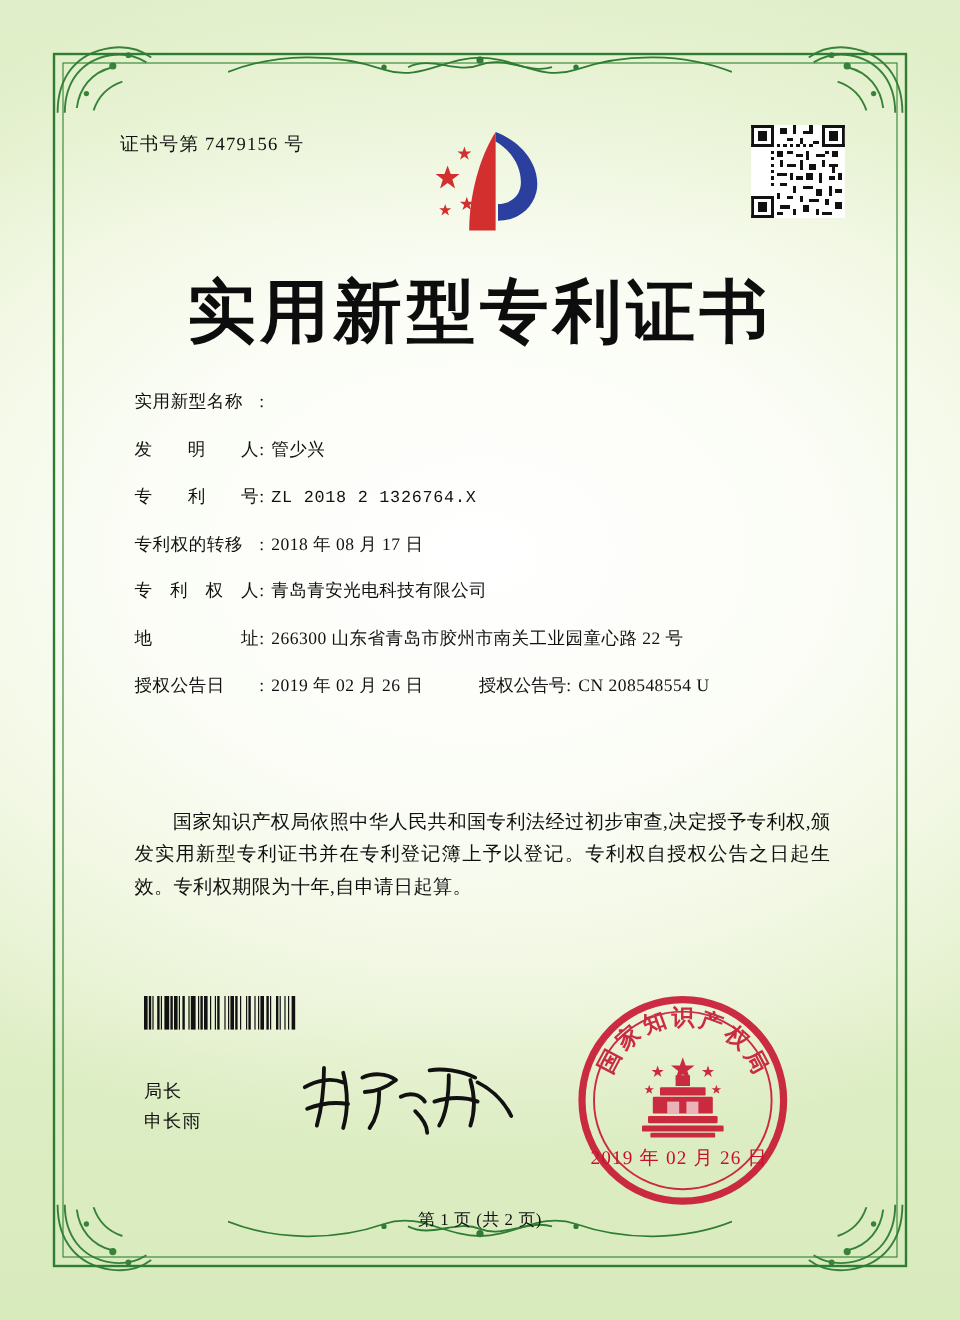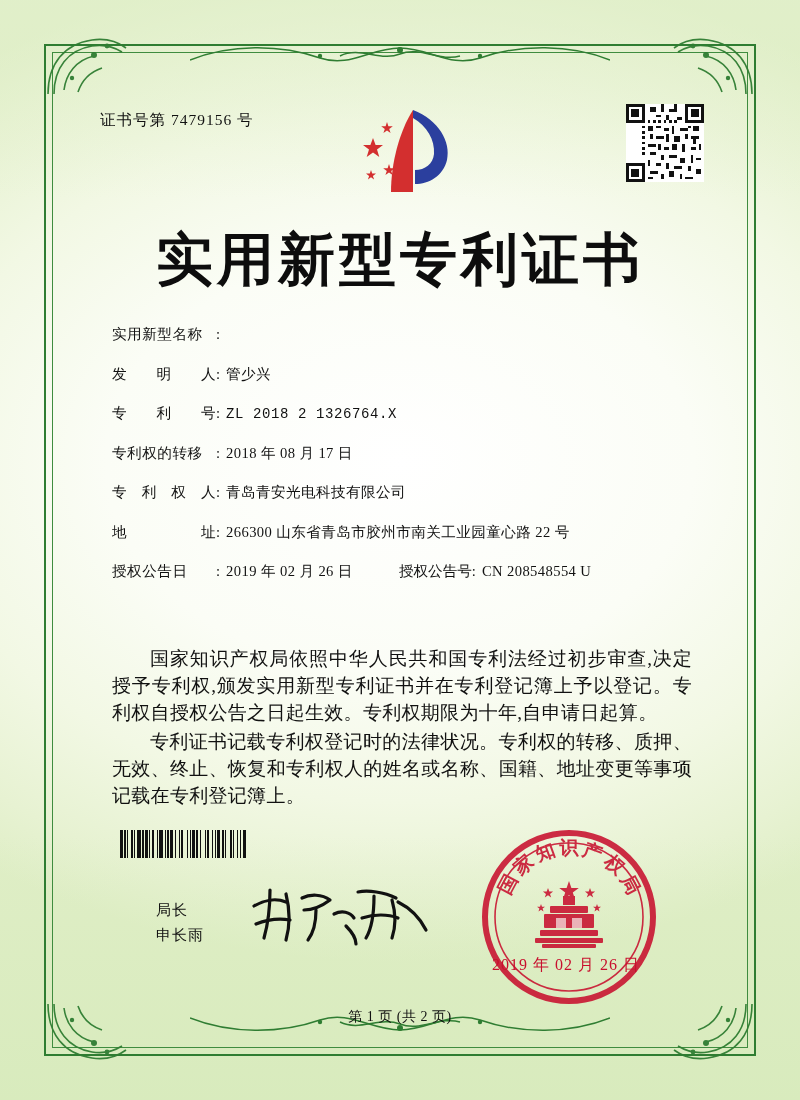--- a/index.html
+++ b/index.html
@@ -146,23 +146,23 @@
     font-size: 14px;
     letter-spacing: 0.6px;
   }
   .field-row.dual .field-value2-label {
     padding-left: 46px;
   }
 
   
   .paragraphs {
     position: absolute;
-    left: 112px; top: 645px;
+    left: 112px; top: 672px;
     width: 580px;
-    font-size: 19px;
+    font-size: 16px;
     line-height: 27px;
     color: #111;
     text-align: justify;
   }
   .paragraphs p {
     margin: 0 0 2px 0;
     text-indent: 2em;
     letter-spacing: 0.3px;
   }
 
@@ -182,21 +182,20 @@
   }
 
   
   .sig-label {
     position: absolute;
     left: 120px; top: 898px;
     font-size: 15px;
     line-height: 25px;
     color: #111;
     letter-spacing: 1px;
-    margin-left: 36px;
   }
   .sig-script {
     position: absolute;
     left: 246px; top: 880px;
     width: 190px; height: 70px;
     color: #111;
   }
   .sig-script svg { display: block; }
 
   
@@ -472,21 +471,20 @@
       <div class="field-label">授权公告日</div>
       <div class="field-colon">:</div>
       <div class="field-value">2019 年 02 月 26 日</div>
       <div class="field-value2-label">授权公告号:</div>
       <div class="field-value" style="padding-left:6px;">CN 208548554 U</div>
     </div>
   </div>
 
   <div class="paragraphs">
     <p>国家知识产权局依照中华人民共和国专利法经过初步审查,决定授予专利权,颁发实用新型专利证书并在专利登记簿上予以登记。专利权自授权公告之日起生效。专利权期限为十年,自申请日起算。</p>
-    <p>专利证书记载专利权登记时的法律状况。专利权的转移、质押、无效、终止、恢复和专利权人的姓名或名称、国籍、地址变更等事项记载在专利登记簿上。</p>
   </div>
 
   <div class="barcode" id="barcode">
       <i style="width: 3px;"></i>
       <i style="width: 1px; background: transparent;"></i>
       <i style="width: 2px;"></i>
       <i style="width: 1px; background: transparent;"></i>
       <i style="width: 1px;"></i>
       <i style="width: 3px; background: transparent;"></i>
       <i style="width: 2px;"></i>

